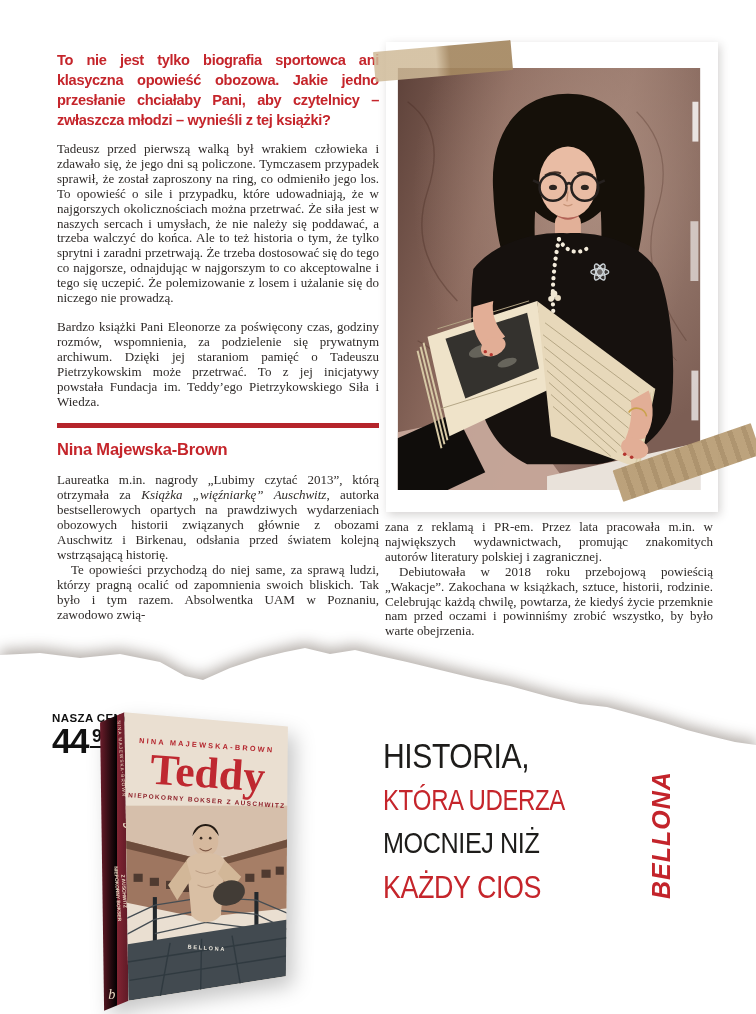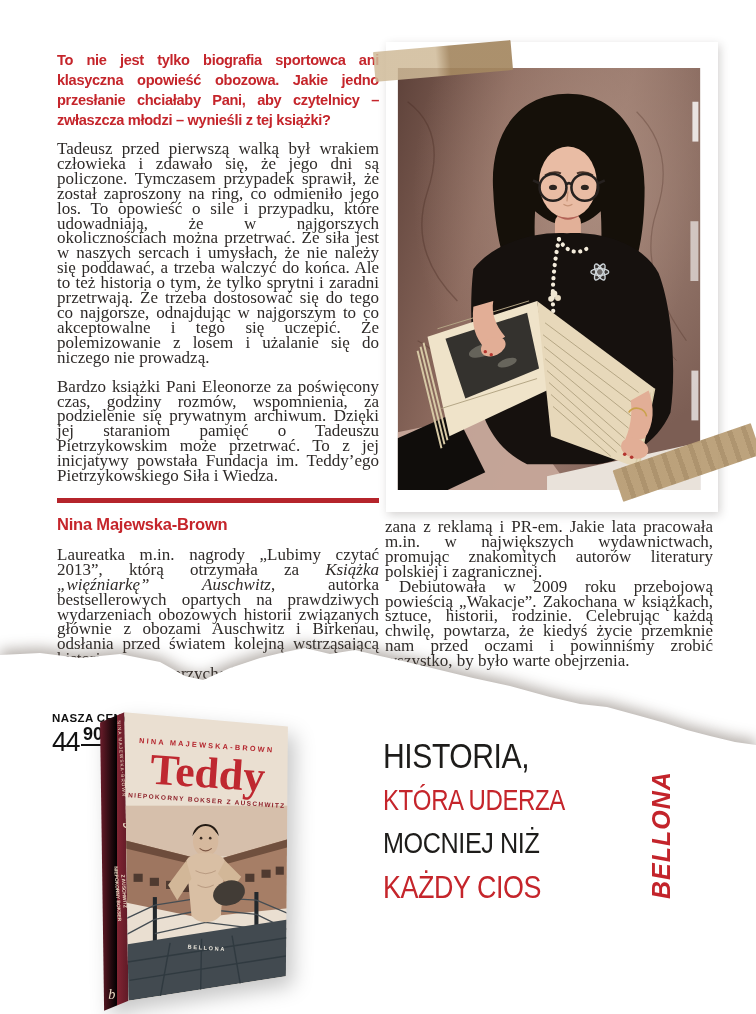--- a/index.html
+++ b/index.html
@@ -6,21 +6,21 @@
   .page{position:relative;width:756px;height:1014px;background:#ffffff;overflow:hidden;
         font-family:"Liberation Serif",serif;color:#2e2a28;}
 
   
   .col-left{position:absolute;left:57px;top:50px;width:322px;}
   .col-right{position:absolute;left:385px;top:520px;width:328px;}
 
   .q{font-family:"Liberation Sans",sans-serif;font-weight:bold;color:#c5252b;
      font-size:14.6px;line-height:20px;text-align:justify;letter-spacing:-.3px;
      margin:0 0 12px 0;}
-  .a{font-size:17px;line-height:14.9px;text-align:justify;margin:0 0 14px 0;}
+  .a{font-size:13px;line-height:14.9px;text-align:justify;margin:0 0 14px 0;}
   .a.indent{text-indent:14px;margin-top:-14px;}
   .rule{height:5px;background:#b5242b;margin:6px 0 12px 0;}
   .bio-h{font-family:"Liberation Sans",sans-serif;font-weight:bold;color:#c5252b;
          font-size:16.5px;margin:0 0 14px 0;letter-spacing:-.2px;}
 
   
   .photo{position:absolute;left:386px;top:42px;width:332px;height:470px;
          box-shadow:2px 3px 9px rgba(60,50,45,.22);}
   .tape{position:absolute;border-radius:1px;}
   .tape-top{left:374px;top:46px;width:138px;height:30px;transform:rotate(-5deg);
@@ -34,21 +34,21 @@
   .torn-body{width:100%;height:100%;background:#ffffff;position:relative;
     clip-path:polygon(0px 27px,40px 25px,80px 30px,120px 26px,160px 34px,185px 48px,
       203px 52px,230px 40px,260px 30px,285px 24px,305px 20px,330px 26px,355px 22px,
       380px 28px,407px 34px,440px 42px,473px 50px,510px 58px,550px 69px,580px 76px,
       607px 79px,640px 88px,665px 95px,687px 102px,710px 108px,735px 114px,756px 117px,
       756px 386px,0px 386px);}
 
   .price{position:absolute;left:52px;top:84px;font-family:"Liberation Sans",sans-serif;
          color:#111;width:100px;}
   .price-label{font-size:11.5px;font-weight:bold;letter-spacing:.4px;}
-  .price-main{font-size:27px;font-weight:normal;letter-spacing:-1.5px;line-height:34px;}
+  .price-main{font-size:35px;font-weight:bold;letter-spacing:-1.5px;line-height:34px;}
   .price-cents{font-size:18px;font-weight:bold;vertical-align:11px;letter-spacing:0;
                border-bottom:2.5px solid #111;padding:0 1px 0 2px;margin-left:2px;}
 
   .book{position:absolute;left:97px;top:78px;width:198px;height:305px;
         filter:drop-shadow(7px 9px 10px rgba(0,0,0,.22));}
 
   .slogan{position:absolute;left:383px;top:108px;font-family:"Liberation Sans",sans-serif;
           font-weight:normal;}
   .slogan div{transform-origin:left top;white-space:nowrap;letter-spacing:-.5px;}
   .s1{font-size:35px;transform:scaleX(.86);color:#1d1c1a;margin-bottom:7px;}
@@ -70,22 +70,22 @@
     <p class="q">To nie jest tylko biografia sportowca ani klasyczna opowieść obozowa. Jakie jedno przesłanie chciałaby Pani, aby czytelnicy – zwłaszcza młodzi – wynieśli z tej książki?</p>
     <p class="a">Tadeusz przed pierwszą walką był wrakiem człowieka i zdawało się, że jego dni są policzone. Tymczasem przypadek sprawił, że został zaproszony na ring, co odmieniło jego los. To opowieść o sile i przypadku, które udowadniają, że w najgorszych okolicznościach można przetrwać. Że siła jest w naszych sercach i umysłach, że nie należy się poddawać, a trzeba walczyć do końca. Ale to też historia o tym, że tylko sprytni i zaradni przetrwają. Że trzeba dostosować się do tego co najgorsze, odnajdując w najgorszym to co akceptowalne i tego się uczepić. Że polemizowanie z losem i użalanie się do niczego nie prowadzą.</p>
     <p class="a">Bardzo książki Pani Eleonorze za poświęcony czas, godziny rozmów, wspomnienia, za podzielenie się prywatnym archiwum. Dzięki jej staraniom pamięć o Tadeuszu Pietrzykowskim może przetrwać. To z jej inicjatywy powstała Fundacja im. Teddy’ego Pietrzykowskiego Siła i Wiedza.</p>
     <div class="rule"></div>
     <h3 class="bio-h">Nina Majewska-Brown</h3>
     <p class="a"><span>Laureatka m.in. nagrody „Lubimy czytać 2013”, którą otrzymała za </span><i>Książka „więźniarkę” Auschwitz</i><span>, autorka bestsellerowych opartych na prawdziwych wydarzeniach obozowych historii związanych głównie z obozami Auschwitz i Birkenau, odsłania przed światem kolejną wstrząsającą historię.</span></p>
     <p class="a indent">Te opowieści przychodzą do niej same, za sprawą ludzi, którzy pragną ocalić od zapomnienia swoich bliskich. Tak było i tym razem. Absolwentka UAM w Poznaniu, zawodowo zwią-</p>
   </div>
 
   <div class="col-right">
-    <p class="a">zana z reklamą i PR-em. Jakie lata pracowała m.in. w największych wydawnictwach, promując znakomitych autorów literatury polskiej i zagranicznej.</p>
-    <p class="a indent">Debiutowała w 2009 roku przebojową powieścią „Wakacje”. Zakochana w książkach, sztuce, historii, rodzinie. Celebrując każdą chwilę, powtarza, że kiedyś życie przemknie nam przed oczami i powinniśmy zrobić wszystko, by było warte obejrzenia.</p>
+    <p class="a">zana z reklamą i PR-em. Przez lata pracowała m.in. w największych wydawnictwach, promując znakomitych autorów literatury polskiej i zagranicznej.</p>
+    <p class="a indent">Debiutowała w 2018 roku przebojową powieścią „Wakacje”. Zakochana w książkach, sztuce, historii, rodzinie. Celebrując każdą chwilę, powtarza, że kiedyś życie przemknie nam przed oczami i powinniśmy zrobić wszystko, by było warte obejrzenia.</p>
   </div>
 
   <div class="photo">
     <svg width="332" height="470" viewBox="0 0 330 472">
       <defs>
         <linearGradient id="bgG" x1="0" y1="0" x2="1" y2="0.35">
           <stop offset="0" stop-color="#5e423a"></stop>
             <stop offset="0.35" stop-color="#8a685c"></stop>
           <stop offset="0.7" stop-color="#96766a"></stop>
             <stop offset="1" stop-color="#7c5e54"></stop>

